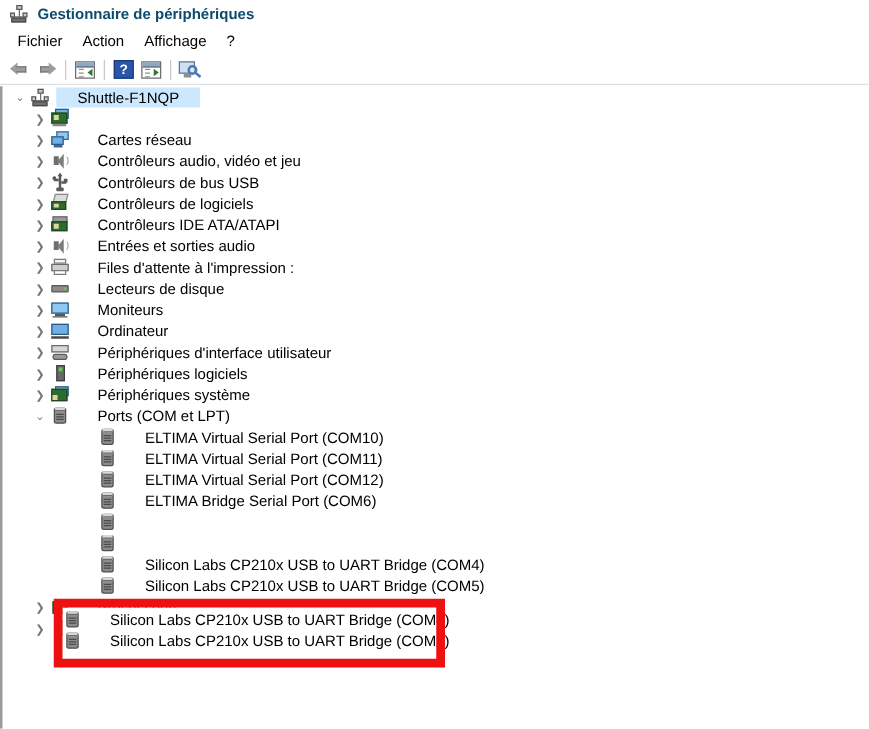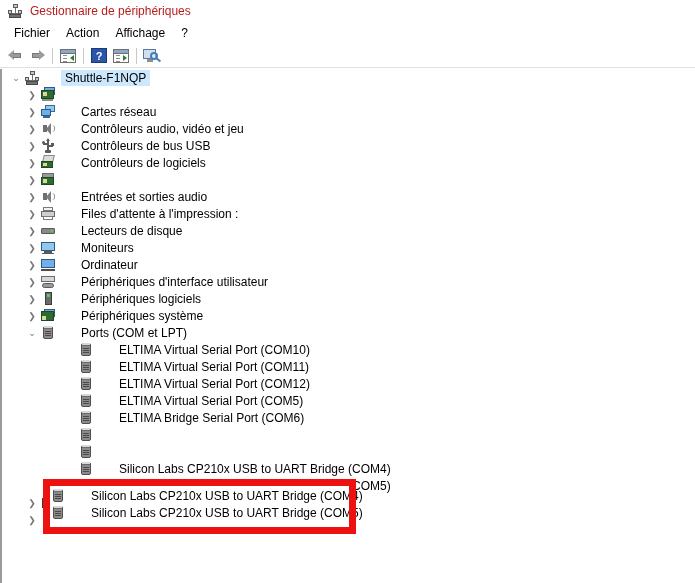--- a/index.html
+++ b/index.html
@@ -28,22 +28,23 @@
   }
   .titlebar .app-icon {
     width: 16px;
     height: 16px;
     position: relative;
     flex: 0 0 auto;
     margin-right: 7px;
   }
   .titlebar .title-text {
     font-size: 12px;
-    color: #b91c1c;
+    color: #0c4a6e;
     white-space: nowrap;
+    font-weight: bold;
   }
 
   
   .dm-glyph {
     position: relative;
     width: 16px;
     height: 16px;
   }
   .dm-glyph .box {
     position: absolute;
@@ -206,22 +207,21 @@
   .tree-row .node-icon {
     width: 16px;
     height: 16px;
     flex: 0 0 auto;
     margin-right: 5px;
     position: relative;
   }
   .tree-row .node-label {
     font-size: 12px;
     line-height: 16px;
-    padding: 0 4px;
-    margin-left: 16px;
+    padding: 0 17px;
   }
   .tree-row.selected .node-label {
     background: #cce8ff;
   }
 
   
   .lvl0 { padding-left: 6px; }
   .lvl1 { padding-left: 22px; }
   .lvl2 { padding-left: 60px; }
 
@@ -470,20 +470,21 @@
       <span class="ico stor"><span class="sheet"></span><span class="plate"></span><span class="chip"></span></span>
     </span>
     <span class="node-label">Contrôleurs de logiciels</span>
   </div>
 
   <div class="tree-row lvl1">
     <span class="twisty">❯</span>
     <span class="node-icon">
       <span class="ico ide"><span class="drv"></span><span class="plate"></span><span class="chip"></span></span>
     </span>
+    <span class="node-label">Contrôleurs IDE ATA/ATAPI</span>
   </div>
 
   <div class="tree-row lvl1">
     <span class="twisty">❯</span>
     <span class="node-icon">
       <span class="ico audio"><span class="body"></span><span class="cone"></span><span class="wv1"></span></span>
     </span>
     <span class="node-label">Entrées et sorties audio</span>
   </div>
 
@@ -564,27 +565,20 @@
       <span class="ico port"><span class="shell"></span><span class="cap"></span><span class="pin p1"></span><span class="pin p2"></span><span class="pin p3"></span></span>
     </span>
     <span class="node-label">ELTIMA Virtual Serial Port (COM11)</span>
   </div>
   <div class="tree-row lvl2">
     <span class="twisty none"></span>
     <span class="node-icon">
       <span class="ico port"><span class="shell"></span><span class="cap"></span><span class="pin p1"></span><span class="pin p2"></span><span class="pin p3"></span></span>
     </span>
     <span class="node-label">ELTIMA Virtual Serial Port (COM12)</span>
-  </div>
-  <div class="tree-row lvl2">
-    <span class="twisty none"></span>
-    <span class="node-icon">
-      <span class="ico port"><span class="shell"></span><span class="cap"></span><span class="pin p1"></span><span class="pin p2"></span><span class="pin p3"></span></span>
-    </span>
-    <span class="node-label">ELTIMA Virtual Serial Port (COM5)</span>
   </div>
   <div class="tree-row lvl2">
     <span class="twisty none"></span>
     <span class="node-icon">
       <span class="ico port"><span class="shell"></span><span class="cap"></span><span class="pin p1"></span><span class="pin p2"></span><span class="pin p3"></span></span>
     </span>
     <span class="node-label">ELTIMA Bridge Serial Port (COM6)</span>
   </div>
   <div class="tree-row lvl2">
     <span class="twisty none"></span>

